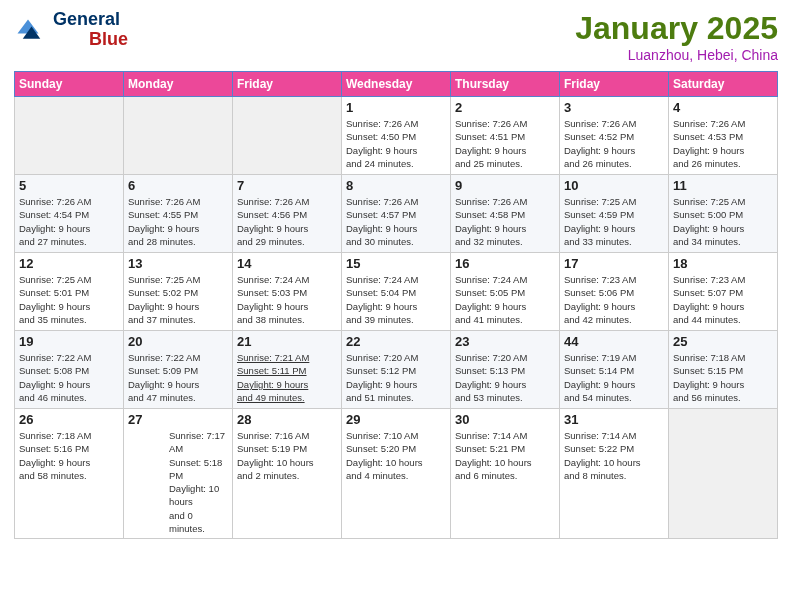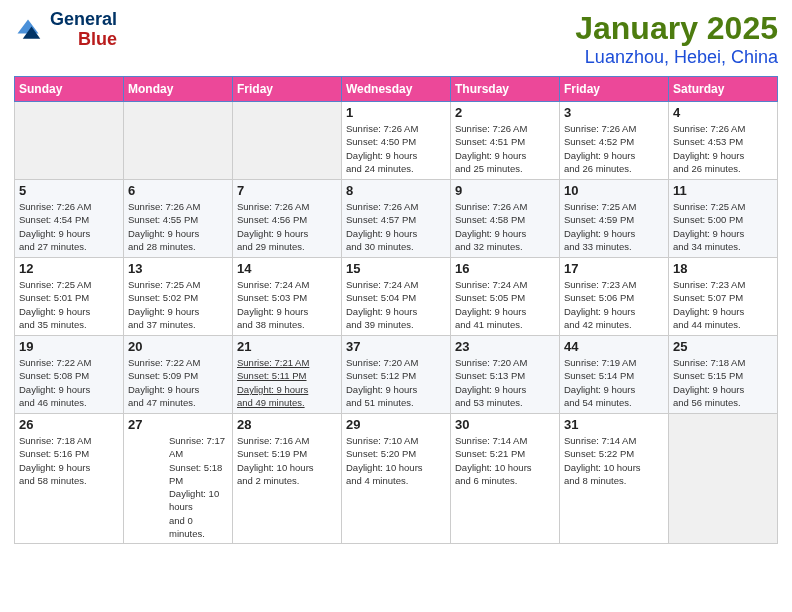--- a/index.html
+++ b/index.html
@@ -17,22 +17,21 @@
     }
     .header {
       display: flex;
       justify-content: space-between;
       align-items: flex-start;
       margin-bottom: 8px;
     }
     .logo {
       display: flex;
       align-items: center;
-      gap: 0;
-      text-align: right;
+      gap: 11px;
     }
     .logo-text {
       font-size: 18px;
       font-weight: bold;
       color: #003366;
       line-height: 1.1;
     }
     .logo-text span {
       color: #b91c1c;
       margin-left: 36px;
@@ -43,22 +42,22 @@
     }
     .title-block {
       text-align: right;
     }
     .month-title {
       font-size: 32px;
       font-weight: bold;
       color: #4d7c0f;
     }
     .location {
-      font-size: 18px;
-      color: #1d4ed8;
+      font-size: 14px;
+      color: #a21caf;
     }
     .calendar {
       width: 100%;
       border-collapse: collapse;
       table-layout: fixed;
     }
     .calendar th {
       background: #ec4899;
       color: #fff;
       font-size: 12px;
@@ -278,21 +277,21 @@
 and 47 minutes.</div>
           </td>
           <td>
             <div class="day-number">21</div>
             <div class="day-info" style="white-space: pre-line; text-decoration: underline;">Sunrise: 7:21 AM
 Sunset: 5:11 PM
 Daylight: 9 hours
 and 49 minutes.</div>
           </td>
           <td>
-            <div class="day-number">37</div>
+            <div class="day-number">22</div>
             <div class="day-info" style="white-space: pre-line;">Sunrise: 7:20 AM
 Sunset: 5:12 PM
 Daylight: 9 hours
 and 51 minutes.</div>
           </td>
           <td>
             <div class="day-number">23</div>
             <div class="day-info" style="white-space: pre-line;">Sunrise: 7:20 AM
 Sunset: 5:13 PM
 Daylight: 9 hours

